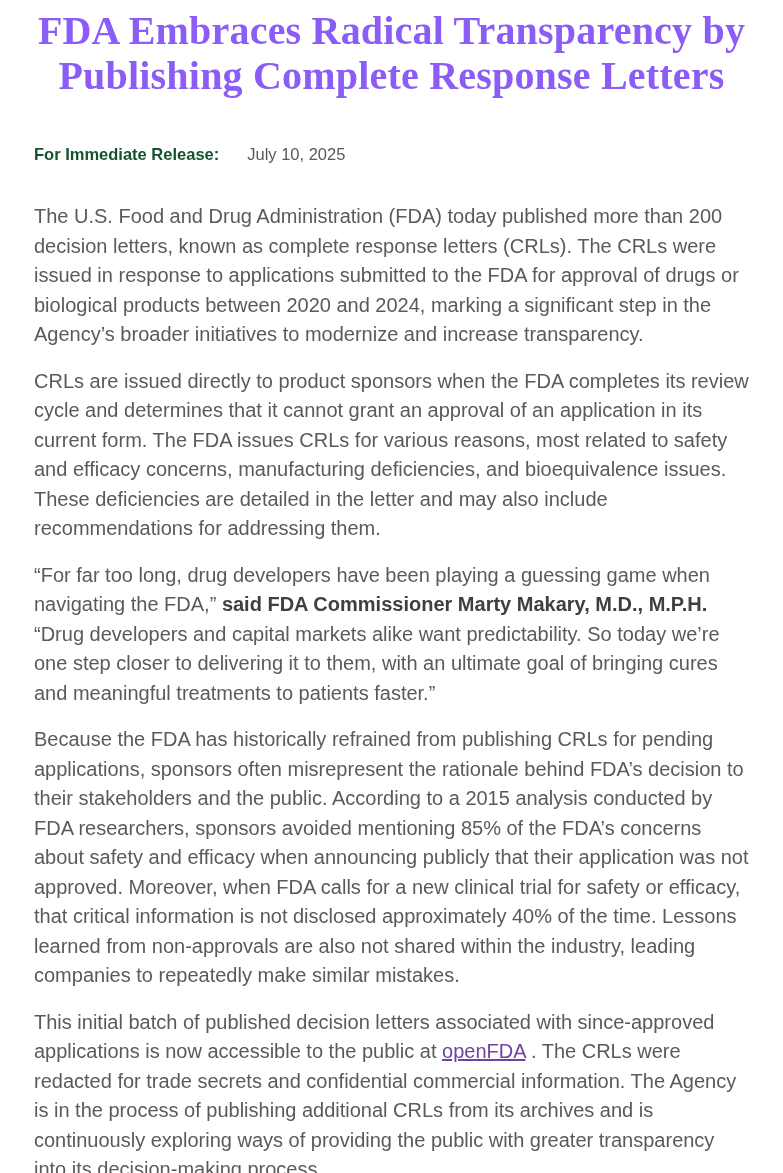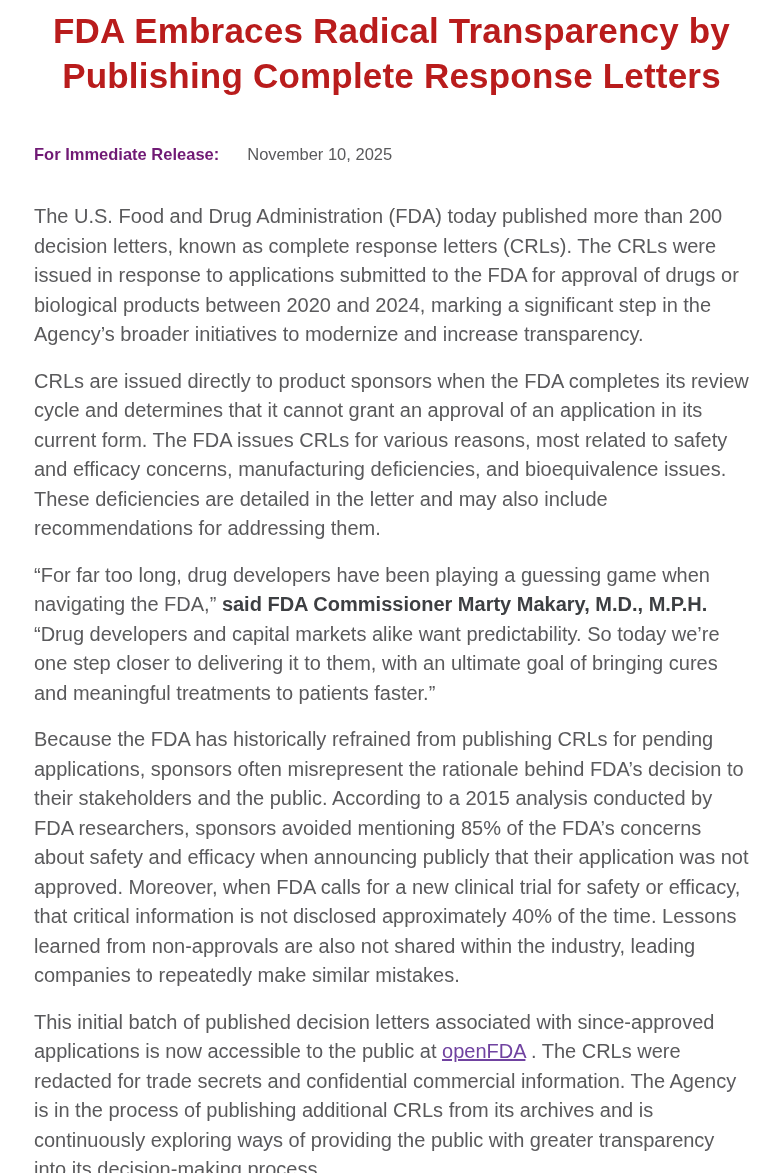--- a/index.html
+++ b/index.html
@@ -9,37 +9,37 @@
     background: #ffffff;
     font-family: "Liberation Sans", sans-serif;
   }
   .page {
     width: 783px;
     min-height: 1173px;
     background: #ffffff;
     padding: 6px 34px 30px 34px;
   }
   .headline {
-    font-family: Liberation Sans, sans-serif;
+    font-family: Liberation Serif, serif;
     font-weight: 700;
-    font-size: 35px;
+    font-size: 40px;
     line-height: 45px;
-    color: #b91c1c;
+    color: #8b5cf6;
     text-align: center;
     margin: 2px 0 0 0;
     letter-spacing: 0.2px;
   }
   .release-row {
     margin-top: 46px;
     font-size: 16.5px;
     line-height: 20px;
   }
   .release-label {
     font-weight: 700;
-    color: #701a75;
+    color: #14532d;
   }
   .release-date {
     color: #5a5a5c;
     margin-left: 28px;
   }
   .article-body {
     margin-top: 38px;
     color: #5a5a5c;
     font-size: 20px;
     line-height: 29.5px;
@@ -57,21 +57,21 @@
     cursor: pointer;
   }
 </style>
 </head>
 <body>
 
 <main class="page">
   <h1 class="headline">FDA Embraces Radical Transparency by Publishing Complete Response Letters</h1>
 
   <div class="release-row">
-    <span class="release-label">For Immediate Release:</span><span class="release-date">November 10, 2025</span>
+    <span class="release-label">For Immediate Release:</span><span class="release-date">July 10, 2025</span>
   </div>
 
   <div class="article-body">
       <p><span class="">The U.S. Food and Drug Administration (FDA) today published more than 200 decision letters, known as complete response letters (CRLs). The CRLs were issued in response to applications submitted to the FDA for approval of drugs or biological products between 2020 and 2024, marking a significant step in the Agency’s broader initiatives to modernize and increase transparency.</span></p>
       <p><span class="">CRLs are issued directly to product sponsors when the FDA completes its review cycle and determines that it cannot grant an approval of an application in its current form. The FDA issues CRLs for various reasons, most related to safety and efficacy concerns, manufacturing deficiencies, and bioequivalence issues. These deficiencies are detailed in the letter and may also include recommendations for addressing them.</span></p>
       <p><span class="">“For far too long, drug developers have been playing a guessing game when navigating the FDA,” </span><span class="bold">said FDA Commissioner Marty Makary, M.D., M.P.H.</span><span class=""> “Drug developers and capital markets alike want predictability. So today we’re one step closer to delivering it to them, with an ultimate goal of bringing cures and meaningful treatments to patients faster.”</span></p>
       <p><span class="">Because the FDA has historically refrained from publishing CRLs for pending applications, sponsors often misrepresent the rationale behind FDA’s decision to their stakeholders and the public. According to a 2015 analysis conducted by FDA researchers, sponsors avoided mentioning 85% of the FDA’s concerns about safety and efficacy when announcing publicly that their application was not approved. Moreover, when FDA calls for a new clinical trial for safety or efficacy, that critical information is not disclosed approximately 40% of the time. Lessons learned from non-approvals are also not shared within the industry, leading companies to repeatedly make similar mistakes.</span></p>
       <p><span class="">This initial batch of published decision letters associated with since-approved applications is now accessible to the public at </span><a class="link" href="#" style="color: rgb(112, 66, 160);">openFDA</a><span class=""> . The CRLs were redacted for trade secrets and confidential commercial information. The Agency is in the process of publishing additional CRLs from its archives and is continuously exploring ways of providing the public with greater transparency into its decision-making process.</span></p>
     </div>
 </main>

